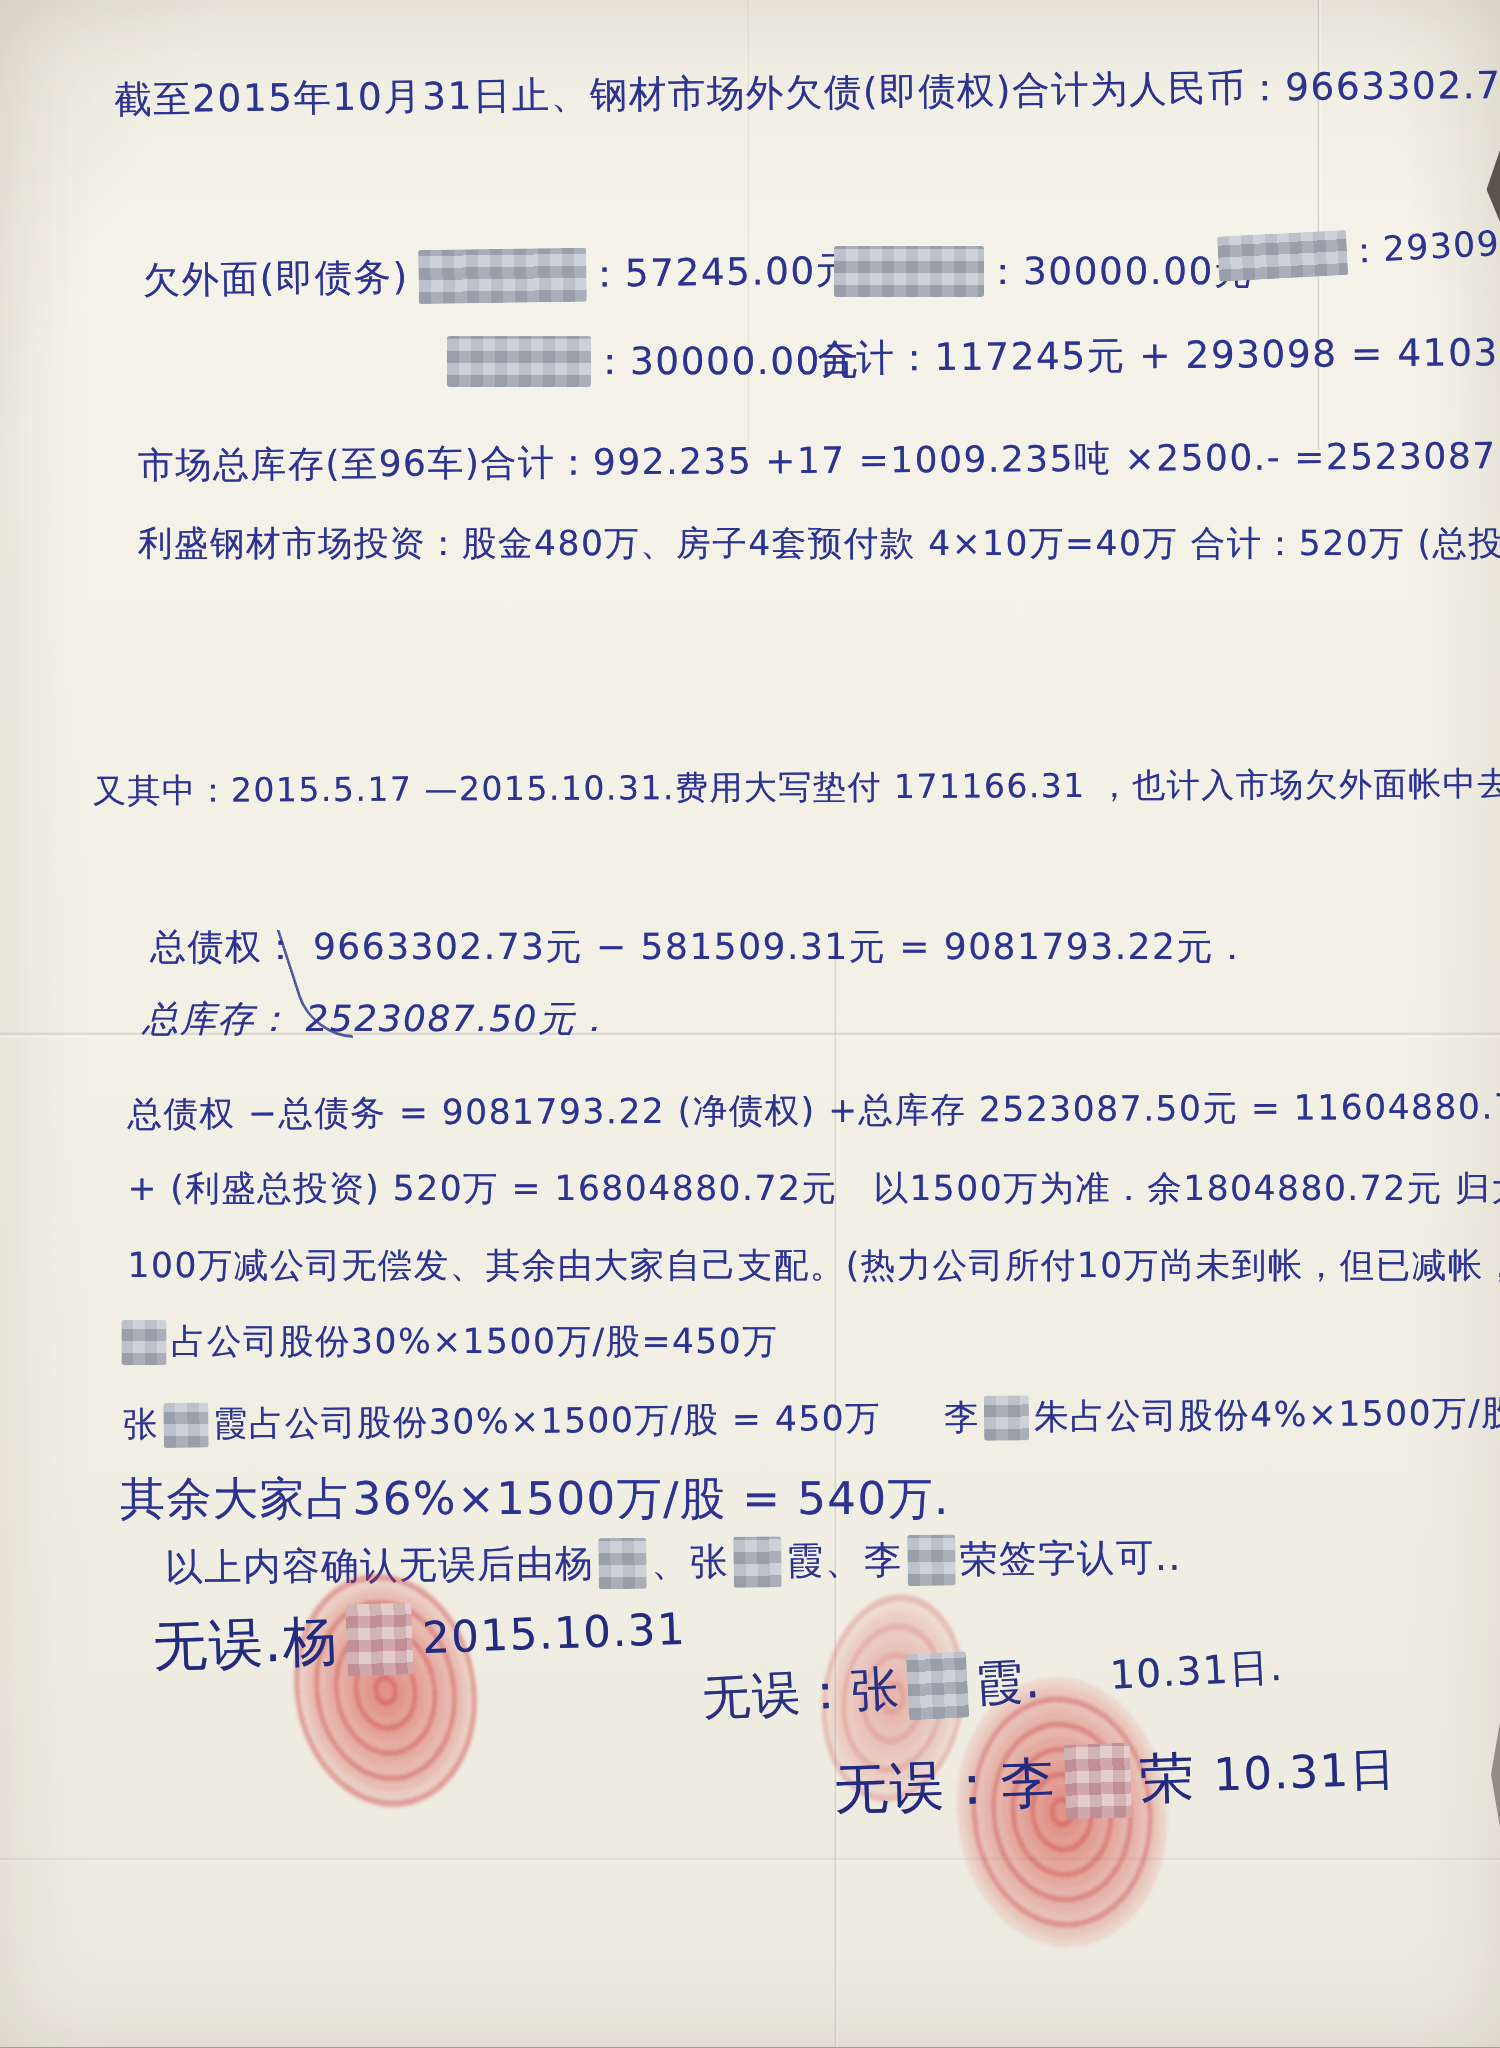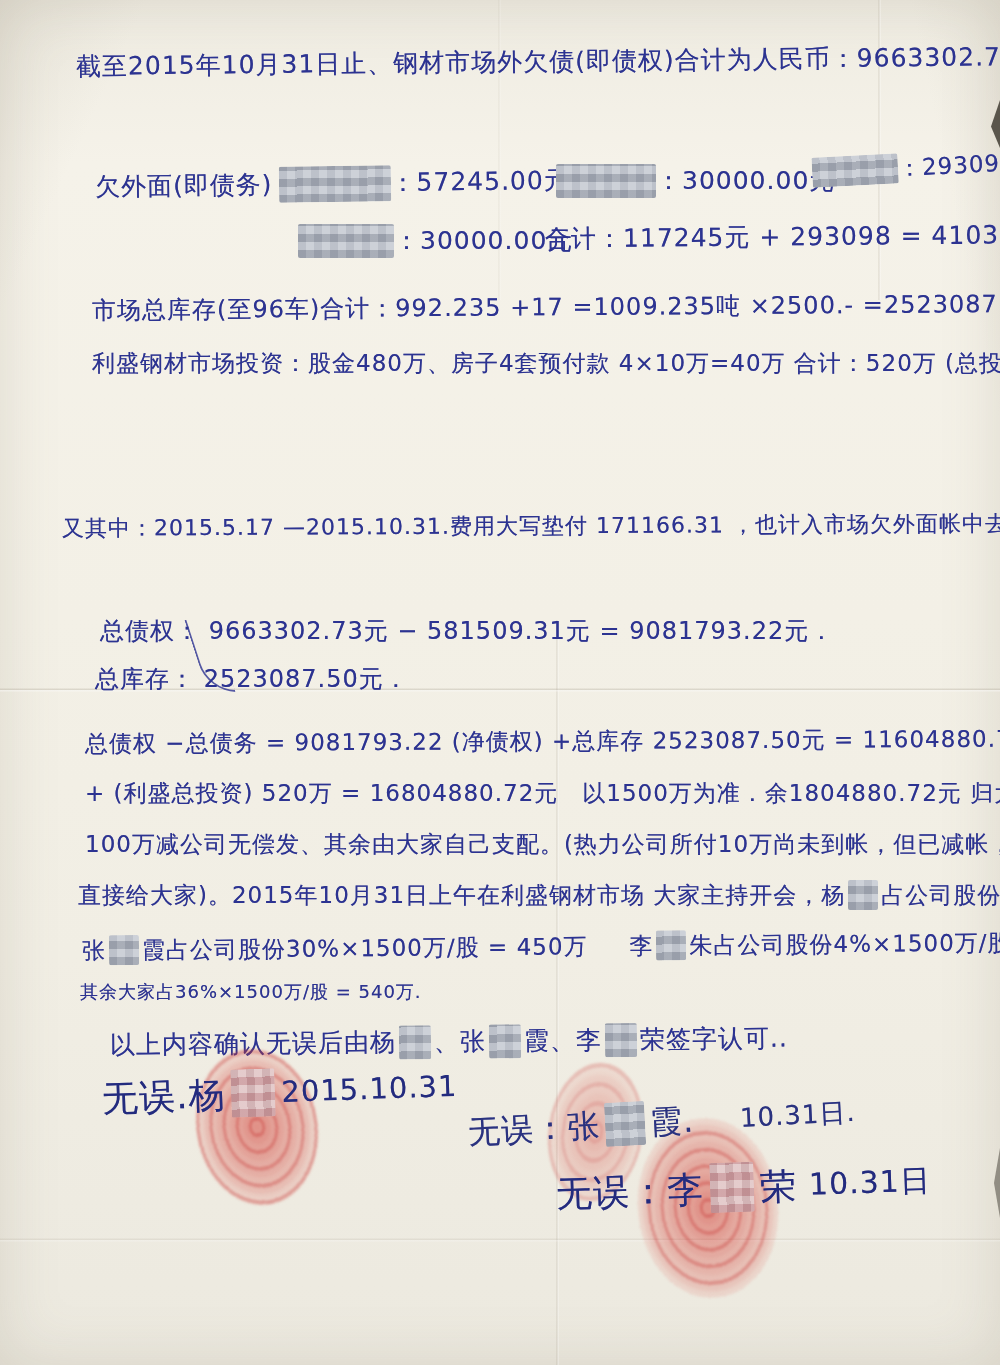--- a/index.html
+++ b/index.html
@@ -79,40 +79,39 @@
     <span>：293098.-</span>
   </div>
   <div class="hw" style="left:545px;top:221px;font-size:25px;transform:rotate(-0.5deg);">合计：117245元 + 293098 = 410343.00元</div>
 
   <div class="hw" style="left:92px;top:292px;font-size:24px;transform:rotate(-0.4deg);">市场总库存(至96车)合计：992.235 +17 =1009.235吨 ×2500.- =2523087.50元</div>
   <div class="hw" style="left:92px;top:349px;font-size:23px;">利盛钢材市场投资：股金480万、房子4套预付款 4×10万=40万 合计：520万 (总投资)</div>
 
   <div class="hw" style="left:62px;top:512px;font-size:22px;transform:rotate(-0.3deg);">又其中：2015.5.17 —2015.10.31.费用大写垫付 171166.31 ，也计入市场欠外面帐中去(即债务)．</div>
   <div class="hw" style="left:100px;top:616px;font-size:24px;">总债权： 9663302.73元 − 581509.31元 = 9081793.22元．</div>
   <div class="brace" style="left:196px;top:620px;"></div>
-  <div class="hw" style="left:95px;top:664px;font-size:24px;">总库存： 2523087.50元．</div>
+  <div class="hw" style="left:95px;top:664px;font-size:24px;font-style:italic;">总库存： 2523087.50元．</div>
 
   <div class="hw" style="left:85px;top:727px;font-size:23px;transform:rotate(-0.3deg);">总债权 −总债务 = 9081793.22 (净债权) +总库存 2523087.50元 = 11604880.72</div>
   <div class="hw" style="left:85px;top:779px;font-size:23px;">+ (利盛总投资) 520万 = 16804880.72元　以1500万为准．余1804880.72元 归大家．其中</div>
   <div class="hw" style="left:85px;top:830px;font-size:23px;">100万减公司无偿发、其余由大家自己支配。(热力公司所付10万尚未到帐，但已减帐，回款后</div>
   <div class="hw row" style="left:78px;top:880px;font-size:23px;">
-    <span>直接给大家)。2015年10月31日上午在利盛钢材市场 大家主持开会，杨</span>
     <span class="redact" style="width:30px;height:30px;margin:0 3px;"></span>
     <span>占公司股份30%×1500万/股=450万</span>
   </div>
   <div class="hw row" style="left:82px;top:931px;font-size:23px;transform:rotate(-0.5deg);">
     <span>张</span>
     <span class="redact" style="width:30px;height:30px;margin:0 3px;"></span>
     <span>霞占公司股份30%×1500万/股 = 450万</span>
     <span style="display:inline-block;width:42px;"></span>
     <span>李</span>
     <span class="redact" style="width:30px;height:30px;margin:0 3px;"></span>
     <span>朱占公司股份4%×1500万/股 = 60万．</span>
   </div>
-  <div class="hw" style="left:80px;top:981px;font-size:18px;">其余大家占36%×1500万/股 = 540万.</div>
+  <div class="hw" style="left:80px;top:981px;font-size:30px;">其余大家占36%×1500万/股 = 540万.</div>
 
   <div class="hw row" style="left:110px;top:1025px;font-size:25px;transform:rotate(-0.6deg);">
     <span>以上内容确认无误后由杨</span>
     <span class="redact" style="width:32px;height:34px;margin:0 3px;"></span>
     <span>、张</span>
     <span class="redact" style="width:32px;height:34px;margin:0 3px;"></span>
     <span>霞、李</span>
     <span class="redact" style="width:32px;height:34px;margin:0 3px;"></span>
     <span>荣签字认可..</span>
   </div>

